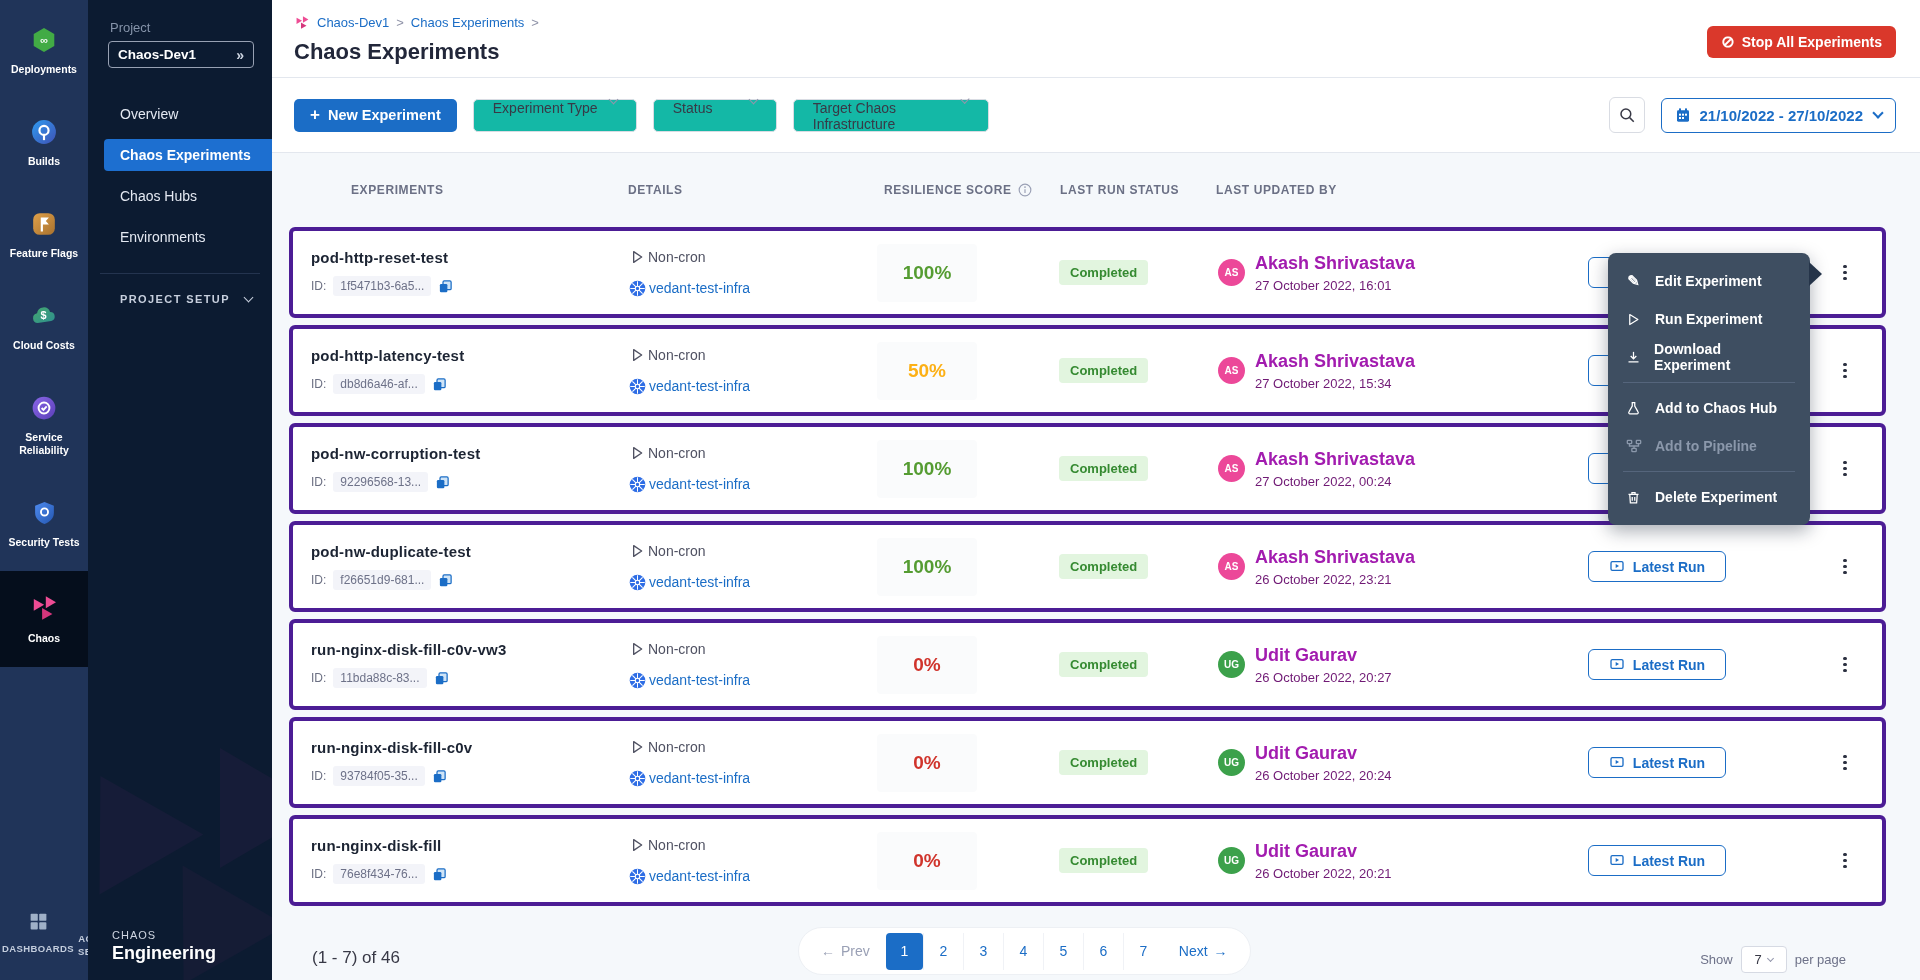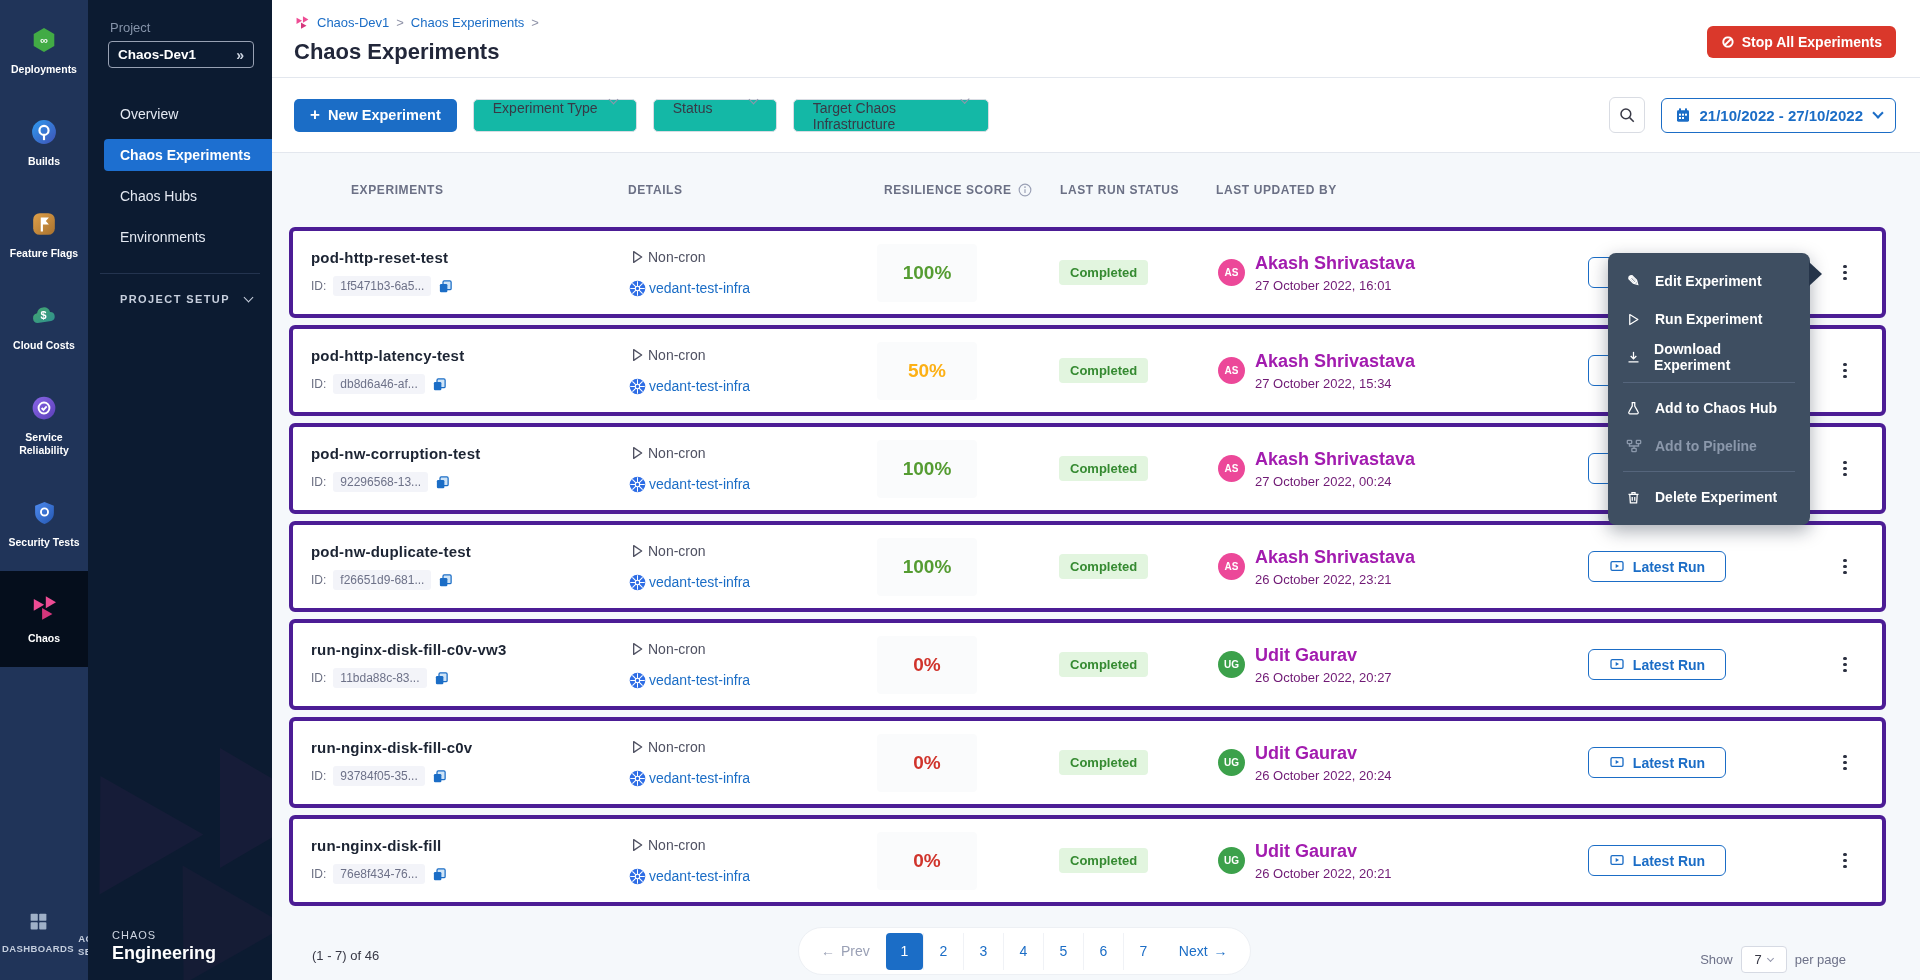--- a/index.html
+++ b/index.html
@@ -87,21 +87,21 @@
   
   .popover { position:absolute; left:1608px; top:253px; width:202px; background:#3e4e61; border-radius:8px; padding:9px 0; z-index:50; box-shadow:0 6px 18px rgba(10,20,40,.35); }
   .popover:before { content:""; position:absolute; right:-12px; top:9px; border-top:12px solid transparent; border-bottom:12px solid transparent; border-left:13px solid #253449; }
   .mi { height:38px; display:flex; align-items:center; gap:13px; padding:0 17px; color:#fff; font-size:14px; font-weight:bold; cursor:pointer; }
   .mi .mic { width:17px; display:flex; justify-content:center; align-items:center; font-size:15px; }
   .mi.disabled { color:#8b98ab; cursor:default; }
   .mdiv { height:1px; background:#55657c; margin:6px 15px; }
 
   
   .pagerow { position:relative; height:70px; margin-top:16px; }
-  .summary { position:absolute; left:23px; top:26px; font-size:13px; color:#383946; }
+  .summary { position:absolute; left:23px; top:26px; font-size:17px; color:#383946; }
   .pager { position:absolute; left:509px; top:5px; background:#fff; border:1px solid #edf0f4; border-radius:24px; height:48px; display:flex; align-items:center; padding:0 6px; }
   .pgnav { font-size:14px; padding:0 16px; background:none; border:none; cursor:pointer; font-family:inherit; display:flex; align-items:center; gap:6px; }
   .pgnav.prev { color:#9aa0b5; }
   .pgnav.next { color:#1b6dc6; }
   .pgcell { width:40px; height:37px; display:flex; align-items:center; justify-content:center; font-size:14px; color:#1b6dc6; background:none; border:none; border-left:1px solid #f0f2f6; cursor:pointer; font-family:inherit; }
   .pgcell.first { border-left:none; }
   .pgcell.active { background:#1b6dc6; color:#fff; border-radius:4px; width:37px; border-left:none; }
   .showper { position:absolute; right:40px; top:24px; display:flex; align-items:center; gap:8px; font-size:13px; color:#6d7188; }
   .psel { border:1px solid #d6dae3; border-radius:4px; width:46px; height:27px; background:#fff; display:flex; align-items:center; justify-content:center; gap:6px; font-size:13px; color:#383946; cursor:pointer; }
   .psel .chev { border-color:#9296ab; width:5px; height:5px; margin-top:-2px; }

